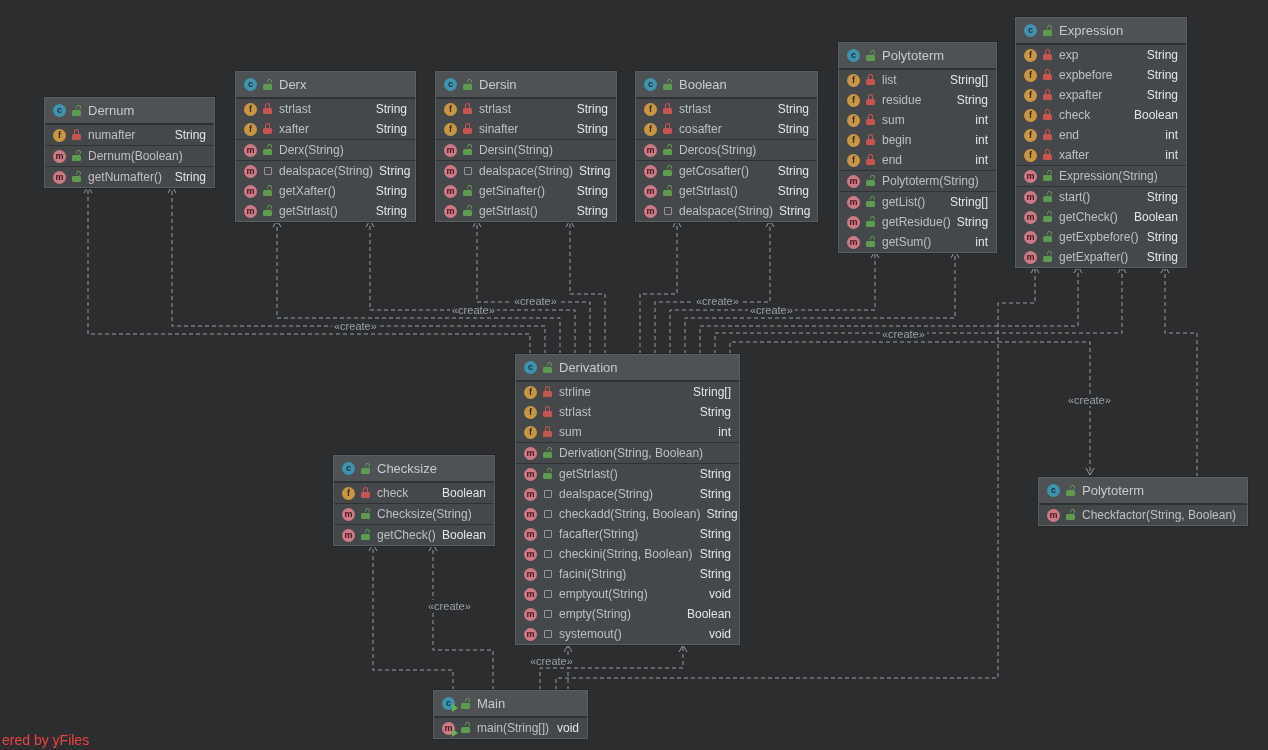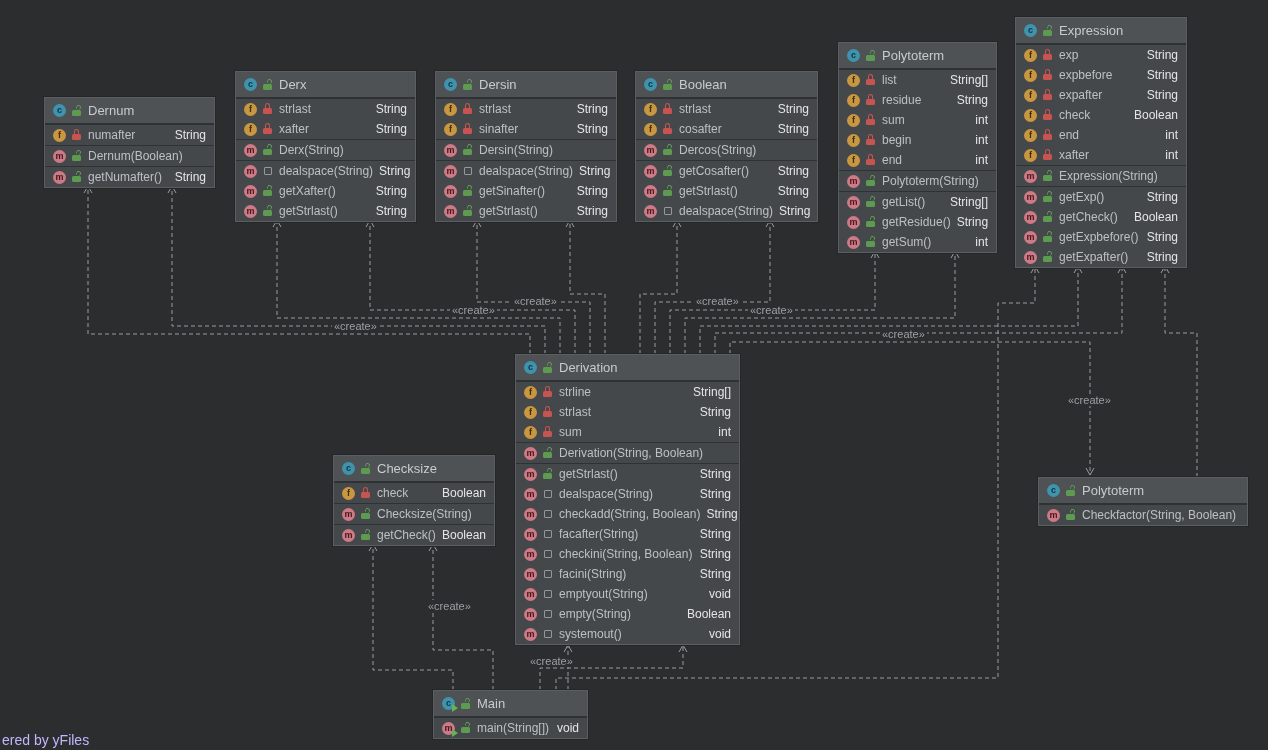--- a/index.html
+++ b/index.html
@@ -27,21 +27,21 @@
   .vis{flex:0 0 10px;width:10px;height:12px;position:relative;}
   .vis .shackle{position:absolute;top:0;left:2px;width:5px;height:5px;border:1.5px solid currentColor;
                 border-bottom:none;border-radius:4px 4px 0 0;box-sizing:border-box;}
   .vis .body{position:absolute;bottom:1px;left:0;width:9px;height:6px;border-radius:1.5px;background:currentColor;}
   .vis.pub{color:#5d9b50;}
   .vis.pub .shackle{left:4px;transform:rotate(18deg);}
   .vis.pri{color:#c75450;}
   .vis.pkg .body{background:transparent;border:1px solid #95989b;width:6px;height:6px;left:1px;bottom:2px;border-radius:1px;}
   .edge-label{position:absolute;z-index:3;font-size:11px;color:#9da0a3;background:#2b2d2f;
               padding:0 2px;line-height:12px;white-space:nowrap;}
-  #watermark{position:absolute;left:2px;bottom:2px;z-index:4;font-size:14px;color:#c4b5fd;}
+  #watermark{position:absolute;left:2px;bottom:2px;z-index:4;font-size:14px;color:#ef4444;}
 </style>
 </head>
 <body>
 
 <div id="canvas">
   <svg id="edges" width="1268" height="750">
       <polyline points="530,354 530,334 88,334 88,186" fill="none" stroke="#9a9da0" stroke-width="1" stroke-dasharray="4 3"></polyline>
       <path d="M84 193 L88 186 L92 193" fill="none" stroke="#9a9da0" stroke-width="1"></path>
       <polyline points="545,354 545,326 172,326 172,186" fill="none" stroke="#9a9da0" stroke-width="1" stroke-dasharray="4 3"></polyline>
       <path d="M168 193 L172 186 L176 193" fill="none" stroke="#9a9da0" stroke-width="1"></path>
@@ -498,21 +498,21 @@
             <span class="member-name">Expression(String)</span>
           </div>
         </div>
         <div class="group">
           <div class="member-row">
             <span class="ic ic-m">m</span>
             <span class="vis pub">
               <span class="shackle"></span>
               <span class="body"></span>
             </span>
-            <span class="member-name">getExp()</span>
+            <span class="member-name">start()</span>
             <span class="member-type">String</span>
           </div>
           <div class="member-row">
             <span class="ic ic-m">m</span>
             <span class="vis pub">
               <span class="shackle"></span>
               <span class="body"></span>
             </span>
             <span class="member-name">getCheck()</span>
             <span class="member-type">Boolean</span>

